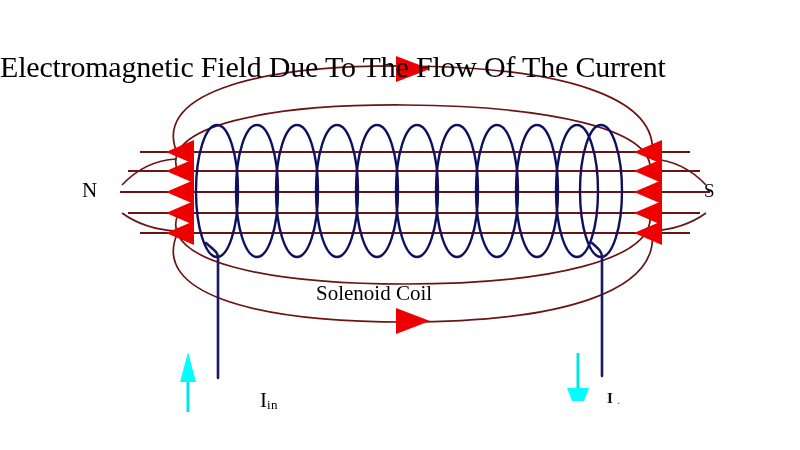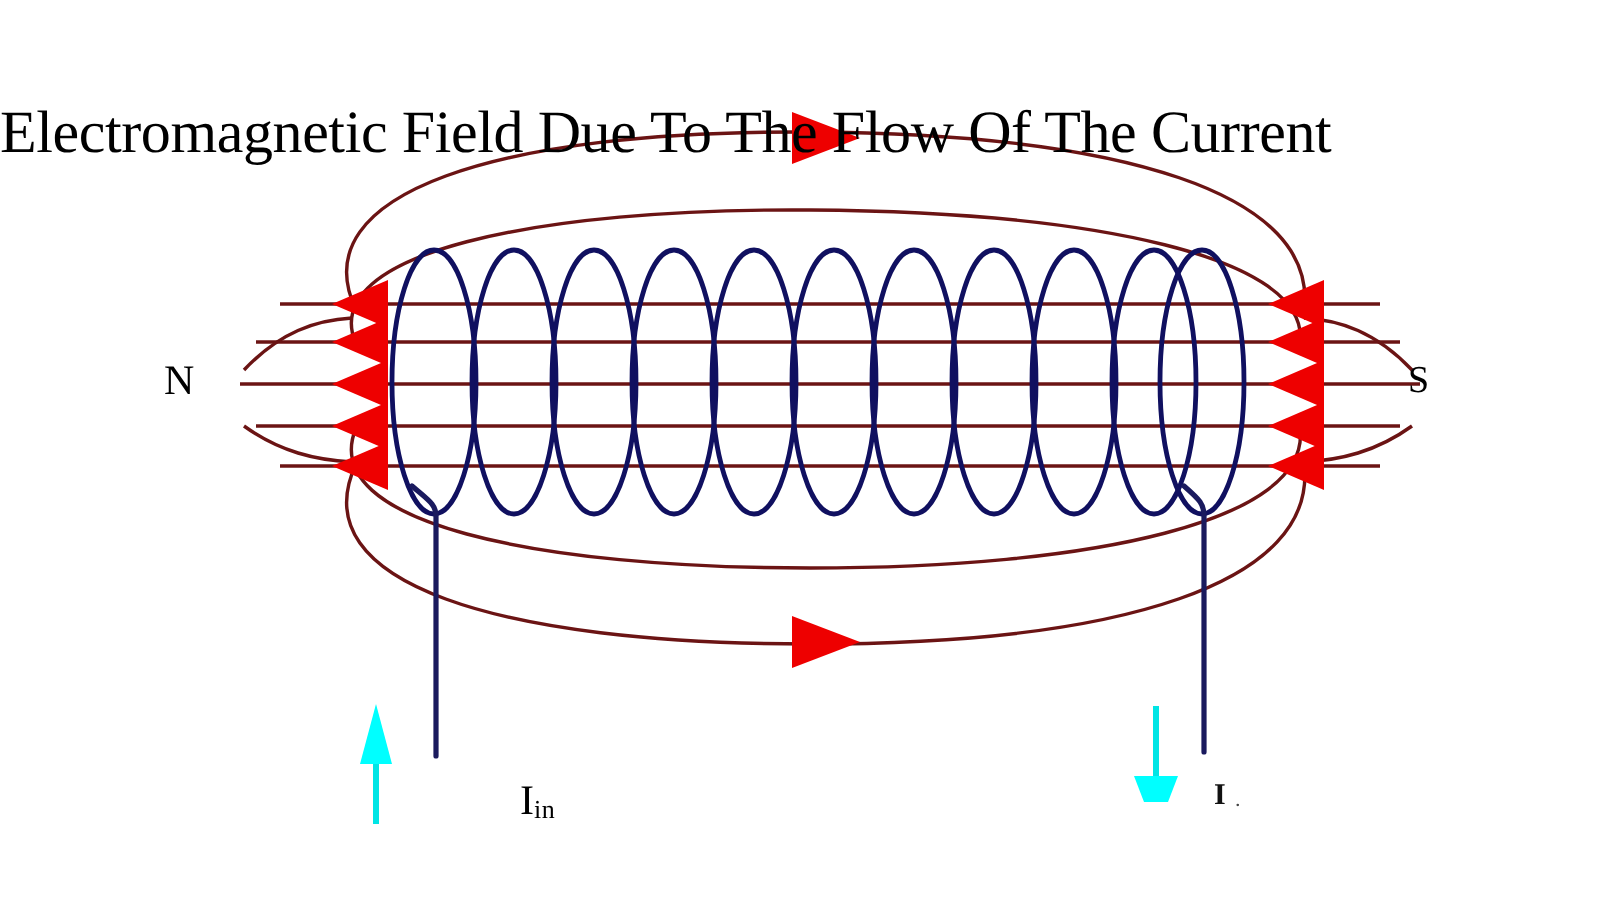--- a/index.html
+++ b/index.html
@@ -160,20 +160,21 @@
       <polygon points="567,388 589,388 584,401 572,401" fill="#00ffff"></polygon>
     </g>
   </svg>
 
   <div class="txt" id="title-text">Electromagnetic Field Due To The Flow Of The Current</div>
 
   <div class="txt" id="pole-n-label">N</div>
 
   <div class="txt" id="pole-s-label">S</div>
 
+  <div class="txt" id="solenoid-coil-label">Solenoid Coil</div>
 
   <div class="txt" id="current-in-label">
     <span>I</span><span class="sub">in</span>
   </div>
 
   <div class="txt" id="current-out-label">
     <span>I</span><span class="sub">.</span>
   </div>
 
 </div>

